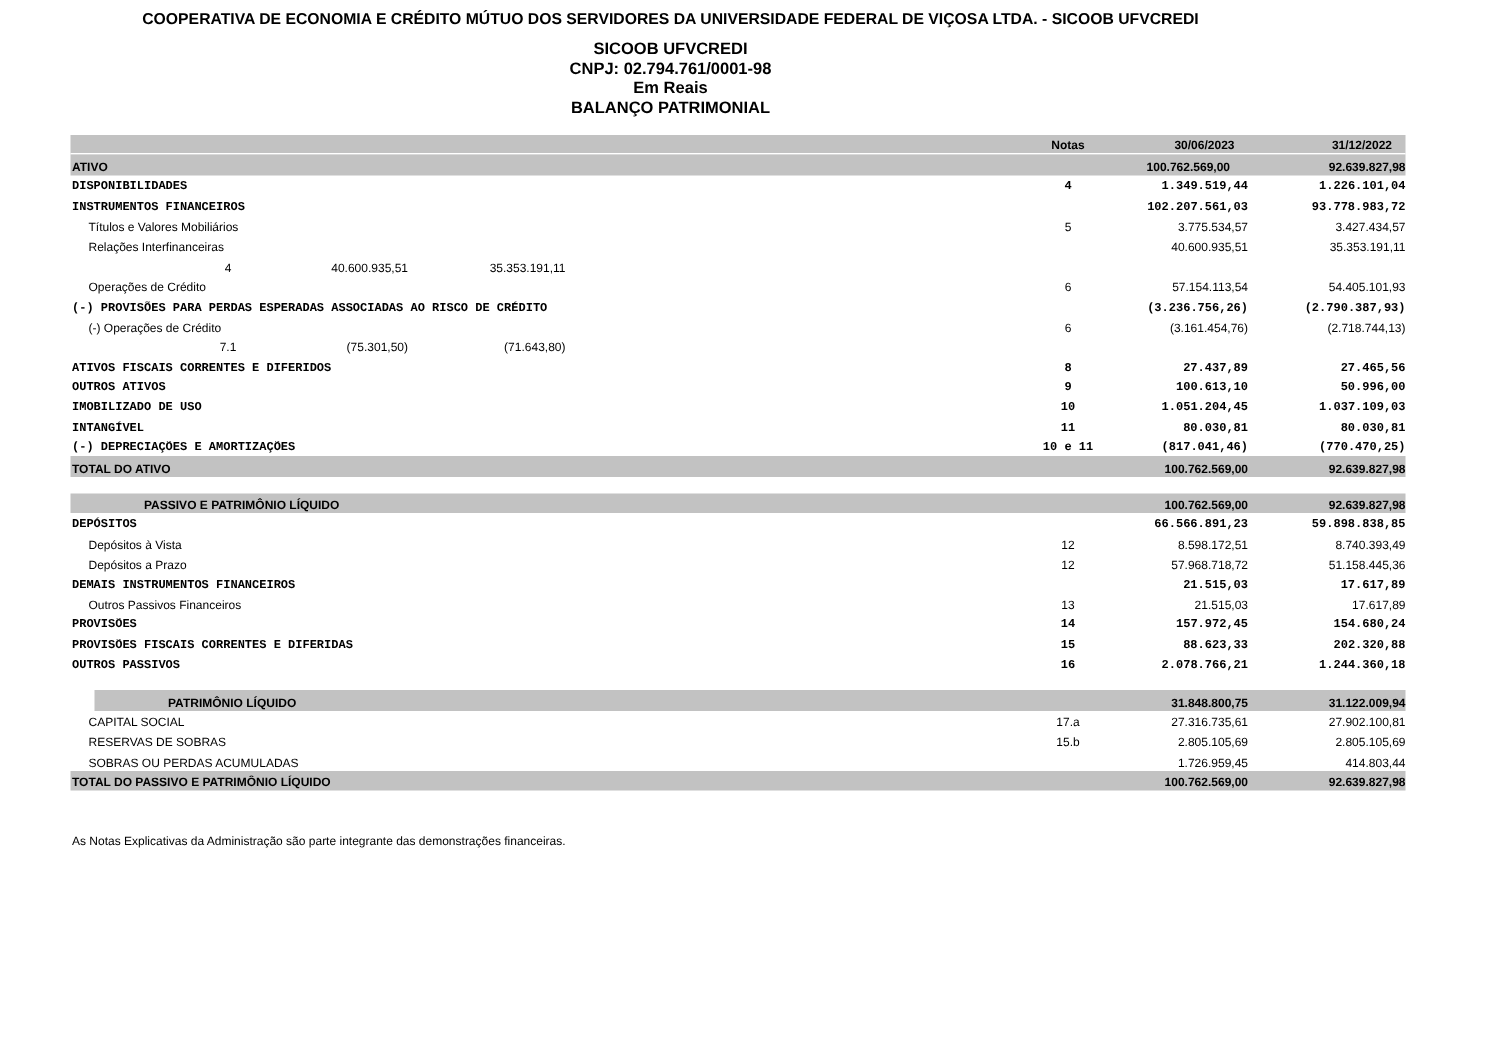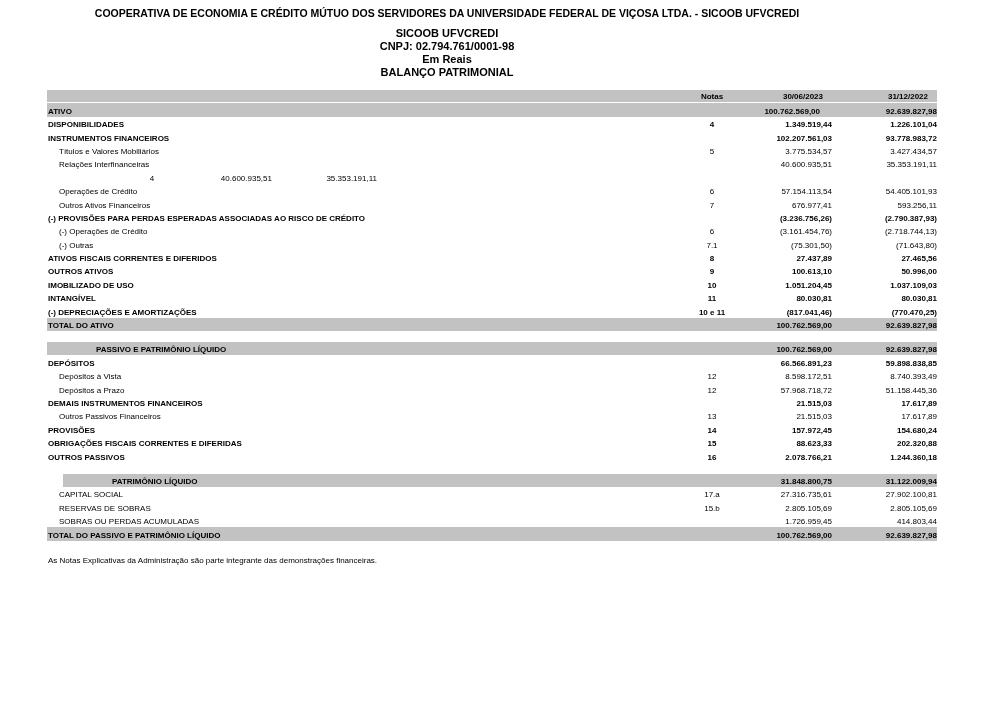--- a/index.html
+++ b/index.html
@@ -6,21 +6,21 @@
   .page{
     position:relative;width:1000px;height:707px;background:#ffffff;overflow:hidden;
     font-family:"Liberation Sans", sans-serif;color:#000;border-radius:11px;
   }
   .doc-header{position:absolute;left:47px;top:7px;width:800px;text-align:center;}
   .main-title{font-size:10.5px;font-weight:bold;line-height:12px;white-space:nowrap;}
   .sub-titles{margin-top:8px;font-size:11px;font-weight:bold;line-height:13px;}
   .bs-table{position:absolute;left:47px;top:90px;width:890px;font-size:8px;line-height:10px;}
   .row{display:flex;height:13.4px;align-items:flex-end;}
   .row.band{background:#c2c2c2;font-weight:bold;}
-  .row.bold{font-weight:bold;}
+  .row.bold{font-weight:bold;font-family:Liberation Mono, monospace;}
   .header-row{box-sizing:border-box;border-bottom:1px solid #ffffff;}
   .gap-before{margin-top:11px;padding-left:48px;}
   .c-label{flex:1;padding-left:1px;white-space:nowrap;overflow:hidden;}
   .indent-1 .c-label{padding-left:12px;}
   .indent-2 .c-label{padding-left:21px;}
   .c-note{width:150px;box-sizing:border-box;padding-left:60px;text-align:center;white-space:nowrap;}
   .c-v1{width:75px;text-align:right;white-space:nowrap;}
   .c-v2{width:105px;text-align:right;white-space:nowrap;}
   .c-v1.date,.c-v2.date{box-sizing:border-box;padding-right:9px;}
   .footer-note{position:absolute;left:48px;top:556px;font-size:8px;}
@@ -82,40 +82,33 @@
           <div class="c-note">4</div>
           <div class="c-v1">40.600.935,51</div>
           <div class="c-v2">35.353.191,11</div>
         </div>
         <div class="row item indent-1">
           <div class="c-label">Operações de Crédito</div>
           <div class="c-note">6</div>
           <div class="c-v1">57.154.113,54</div>
           <div class="c-v2">54.405.101,93</div>
         </div>
-        <div class="row item indent-1">
-          <div class="c-label">Outros Ativos Financeiros</div>
-          <div class="c-note">7</div>
-          <div class="c-v1">676.977,41</div>
-          <div class="c-v2">593.256,11</div>
-        </div>
         <div class="row bold">
           <div class="c-label">(-) PROVISÕES PARA PERDAS ESPERADAS ASSOCIADAS AO RISCO DE CRÉDITO</div>
           <div class="c-note"></div>
           <div class="c-v1">(3.236.756,26)</div>
           <div class="c-v2">(2.790.387,93)</div>
         </div>
         <div class="row item indent-1">
           <div class="c-label">(-) Operações de Crédito</div>
           <div class="c-note">6</div>
           <div class="c-v1">(3.161.454,76)</div>
           <div class="c-v2">(2.718.744,13)</div>
         </div>
         <div class="row item indent-1">
-          <div class="c-label">(-) Outras</div>
           <div class="c-note">7.1</div>
           <div class="c-v1">(75.301,50)</div>
           <div class="c-v2">(71.643,80)</div>
         </div>
         <div class="row bold">
           <div class="c-label">ATIVOS FISCAIS CORRENTES E DIFERIDOS</div>
           <div class="c-note">8</div>
           <div class="c-v1">27.437,89</div>
           <div class="c-v2">27.465,56</div>
         </div>
@@ -185,21 +178,21 @@
           <div class="c-v1">21.515,03</div>
           <div class="c-v2">17.617,89</div>
         </div>
         <div class="row bold">
           <div class="c-label">PROVISÕES</div>
           <div class="c-note">14</div>
           <div class="c-v1">157.972,45</div>
           <div class="c-v2">154.680,24</div>
         </div>
         <div class="row bold">
-          <div class="c-label">OBRIGAÇÕES FISCAIS CORRENTES E DIFERIDAS</div>
+          <div class="c-label">PROVISÕES FISCAIS CORRENTES E DIFERIDAS</div>
           <div class="c-note">15</div>
           <div class="c-v1">88.623,33</div>
           <div class="c-v2">202.320,88</div>
         </div>
         <div class="row bold">
           <div class="c-label">OUTROS PASSIVOS</div>
           <div class="c-note">16</div>
           <div class="c-v1">2.078.766,21</div>
           <div class="c-v2">1.244.360,18</div>
         </div>

